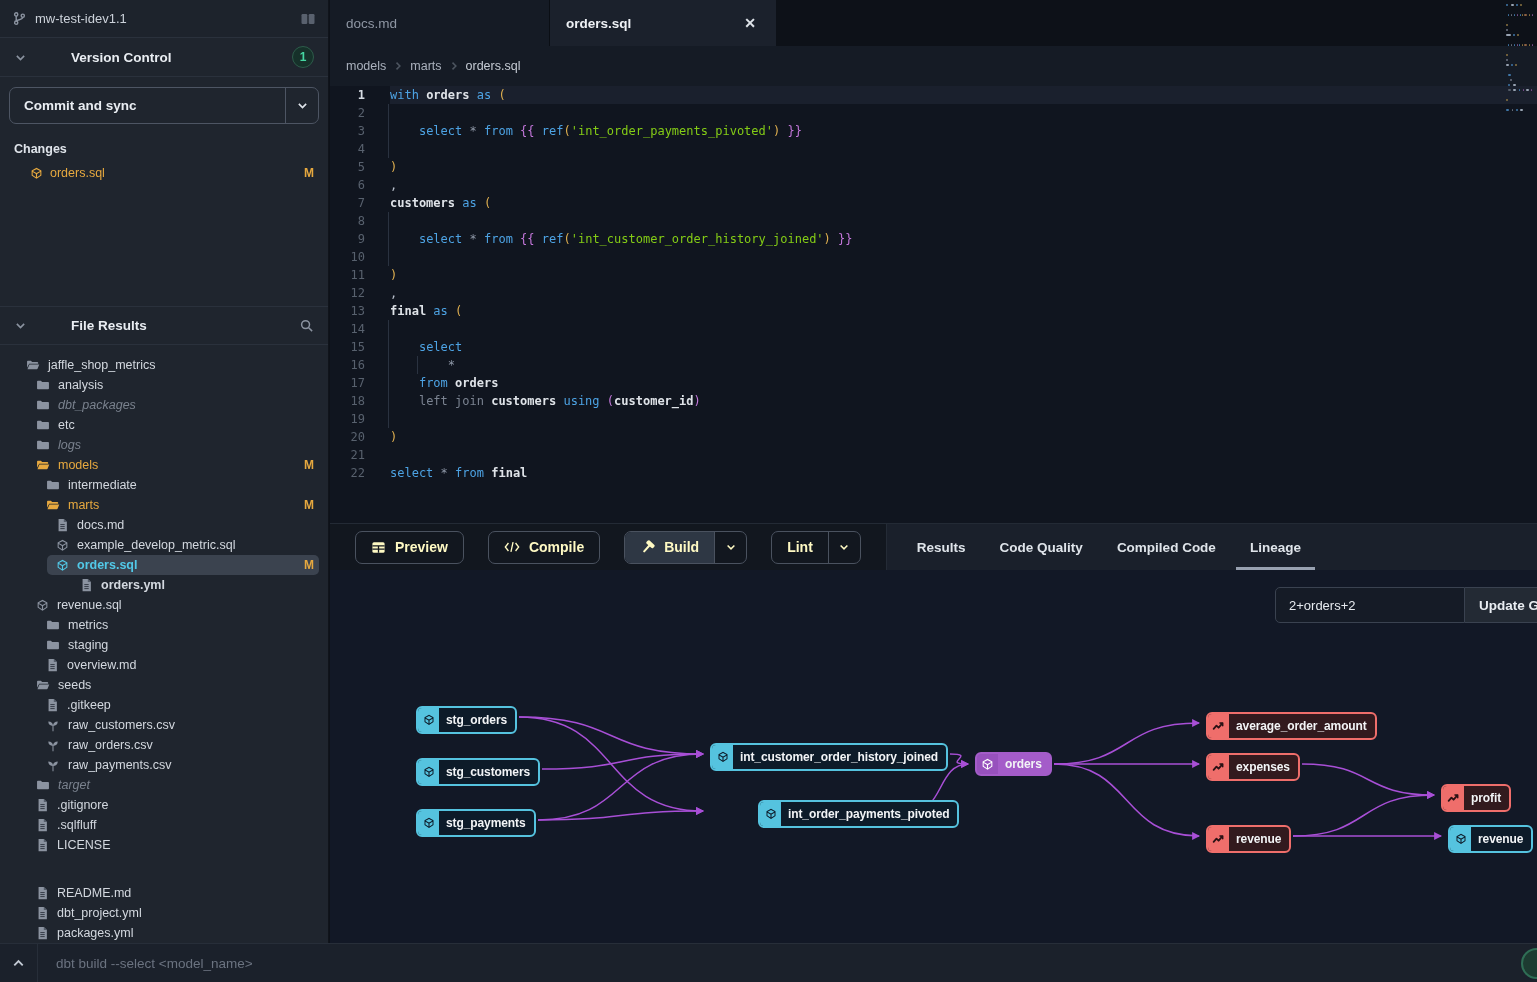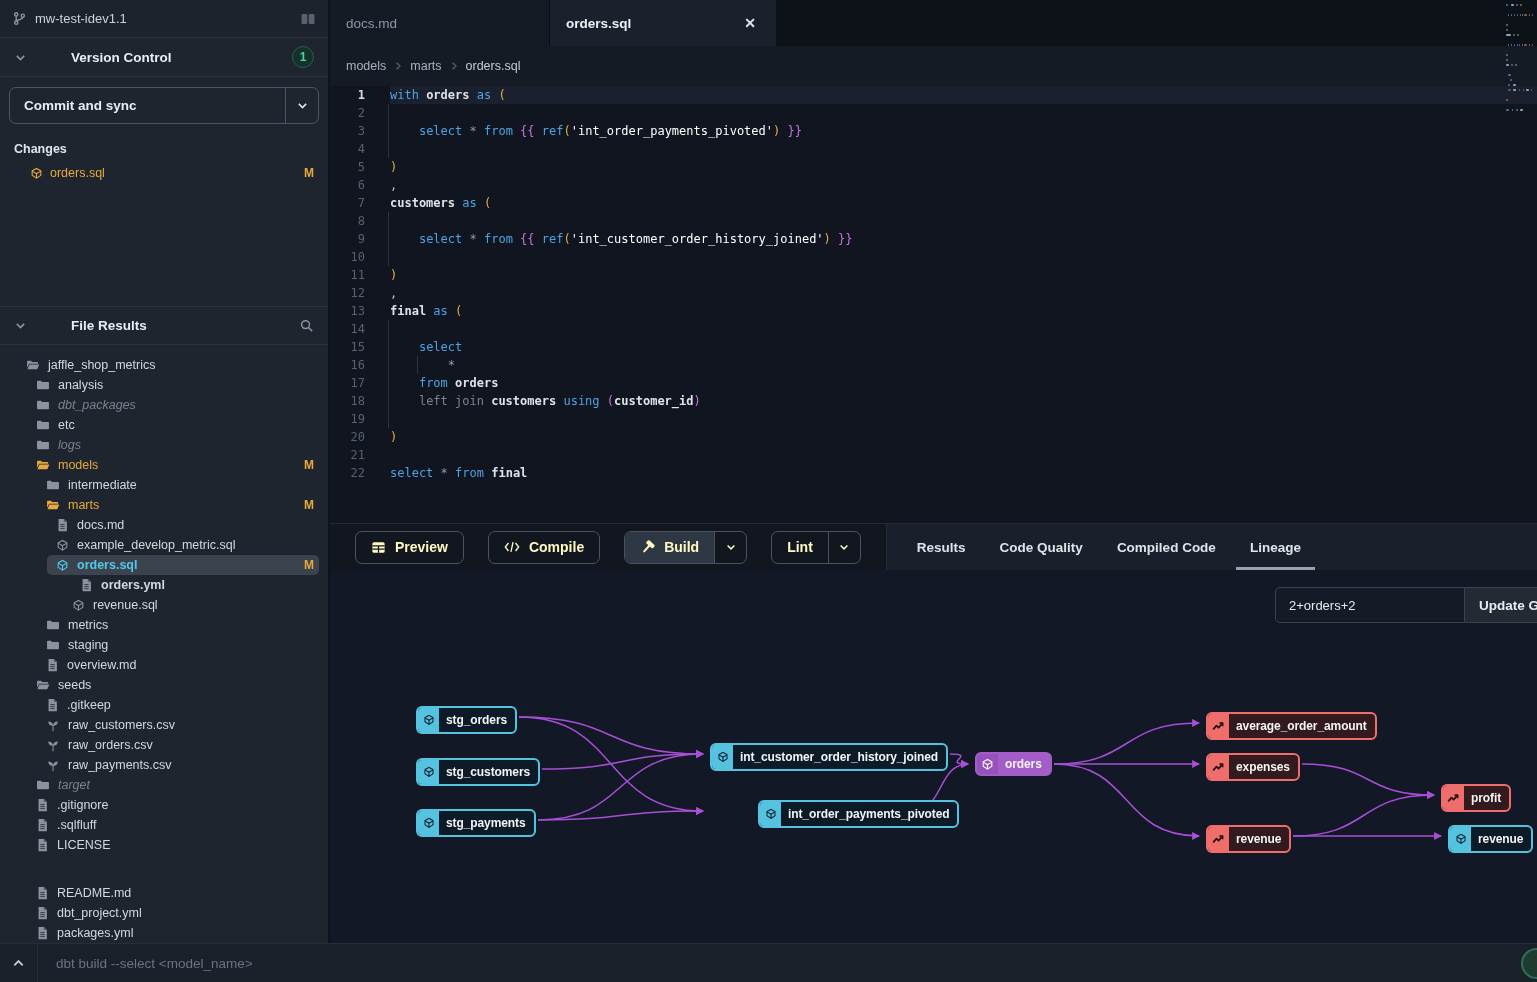--- a/index.html
+++ b/index.html
@@ -47,21 +47,21 @@
   .breadcrumb { height:40px; display:flex; align-items:center; background:#151b25; padding:0 16px; font-size:12.5px; color:#aab1bd; gap:4px; }
   .breadcrumb .sep { color:#4d5560; display:inline-flex; margin:0 2px; }
   .breadcrumb .crumb { cursor:pointer; }
   #code { position:absolute; left:0; top:86px; right:0; bottom:0; font-family:"DejaVu Sans Mono", monospace; font-size:12px; }
   .codeline { height:18px; line-height:18px; display:flex; white-space:pre; position:relative; }
   .codeline .ln { width:35px; text-align:right; color:#58616e; flex:none; }
   .codeline .lc { margin-left:25px; flex:1; }
   .codeline.cur .ln { color:#d6dce3; font-weight:bold; }
   .codeline.cur .lc { background:rgba(120,140,180,0.10); }
   .tk-kw{color:#4da3e4} .tk-id{color:#dfe3e8;font-weight:bold} .tk-par{color:#e0b050}
-  .tk-jin{color:#c678dd} .tk-str{color:#ffffff} .tk-opr{color:#8f98a8}
+  .tk-jin{color:#c678dd} .tk-str{color:#84cc16} .tk-opr{color:#8f98a8}
   .tk-dim{color:#7b8391} .tk-pun{color:#b9c0cc} .tk-txt{color:#d5dae2}
   .iguide { position:absolute; width:1px; background:#2a3240; }
   #minimap { position:absolute; top:4px; right:5px; width:26px; }
   .mm-line { height:2px; margin-bottom:3px; display:flex; gap:2px; }
   .mm-seg { height:2px; border-radius:1px; }
 
   
   #toolbar { position:absolute; left:330px; top:523px; right:0; height:47px; background:#12171f; border-top:1px solid #232a35; display:flex; align-items:center; }
   .tb-left { display:flex; align-items:center; gap:24px; padding:0 25px; height:100%; }
   .tbtn { display:flex; align-items:center; height:33px; border:1px solid #4a525f; border-radius:7px; color:#fef9c3; font-size:14px; font-weight:bold; cursor:pointer; background:transparent; overflow:hidden; }
@@ -268,21 +268,21 @@
         <div class="tree-row" style="padding-left: 80px; font-weight: bold; --ind: 56px;">
           <span class="ticon">
             <svg width="13" height="14" viewBox="0 0 14 16" fill="currentColor">
               <path d="M2.5 1h6L12 4.5V15h-9.5V1z"></path>
               <path d="M8.5 1L12 4.5H8.5V1z" fill="#555e6a"></path>
               <path d="M4.5 7.5h5M4.5 9.8h5M4.5 12.1h5" stroke="#2a313c" stroke-width="1"></path>
             </svg>
           </span>
           <span class="tlabel">orders.yml</span>
         </div>
-        <div class="tree-row" style="padding-left: 72px; --ind: 56px;">
+        <div class="tree-row" style="padding-left: 36px; --ind: 56px;">
           <span class="ticon">
             <svg width="13" height="13" viewBox="0 0 16 16" fill="currentColor">
               <path d="M8 1l6 3.2v6.4L8 14.6 2 10.6V4.2L8 1zm0 1.7L3.5 5 8 7.4 12.5 5 8 2.7zM3.3 6.2v3.7L7.3 12.6V8.7L3.3 6.2zm9.4 0L8.7 8.7v3.9l4-2.7V6.2z"></path>
             </svg>
           </span>
           <span class="tlabel">revenue.sql</span>
         </div>
         <div class="tree-row" style="padding-left: 46px; --ind: 46px;">
           <span class="ticon">
             <svg width="14" height="14" viewBox="0 0 16 16" fill="currentColor">

